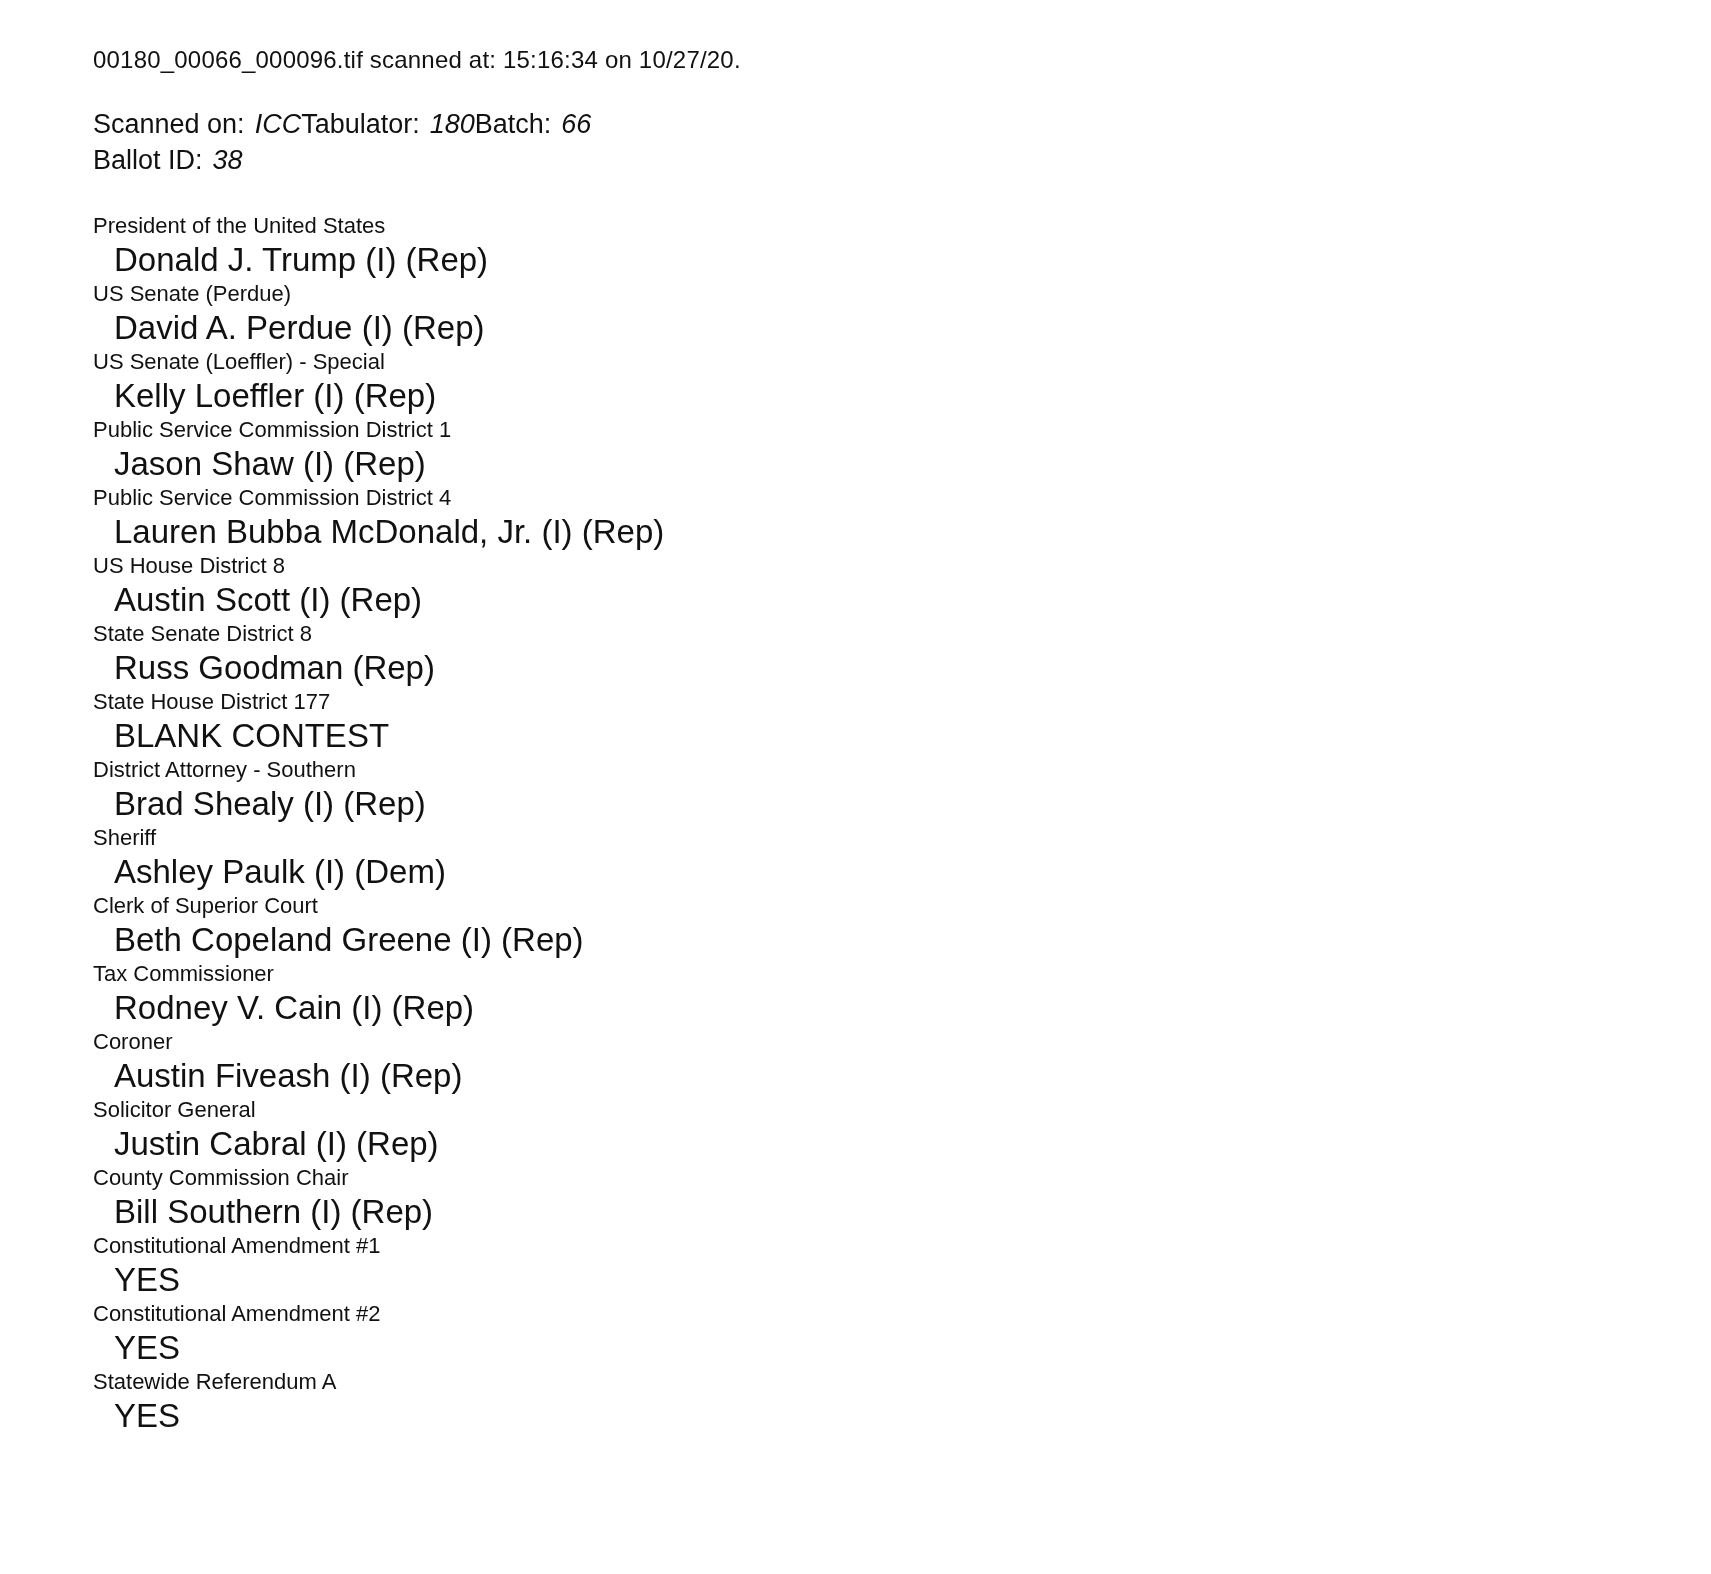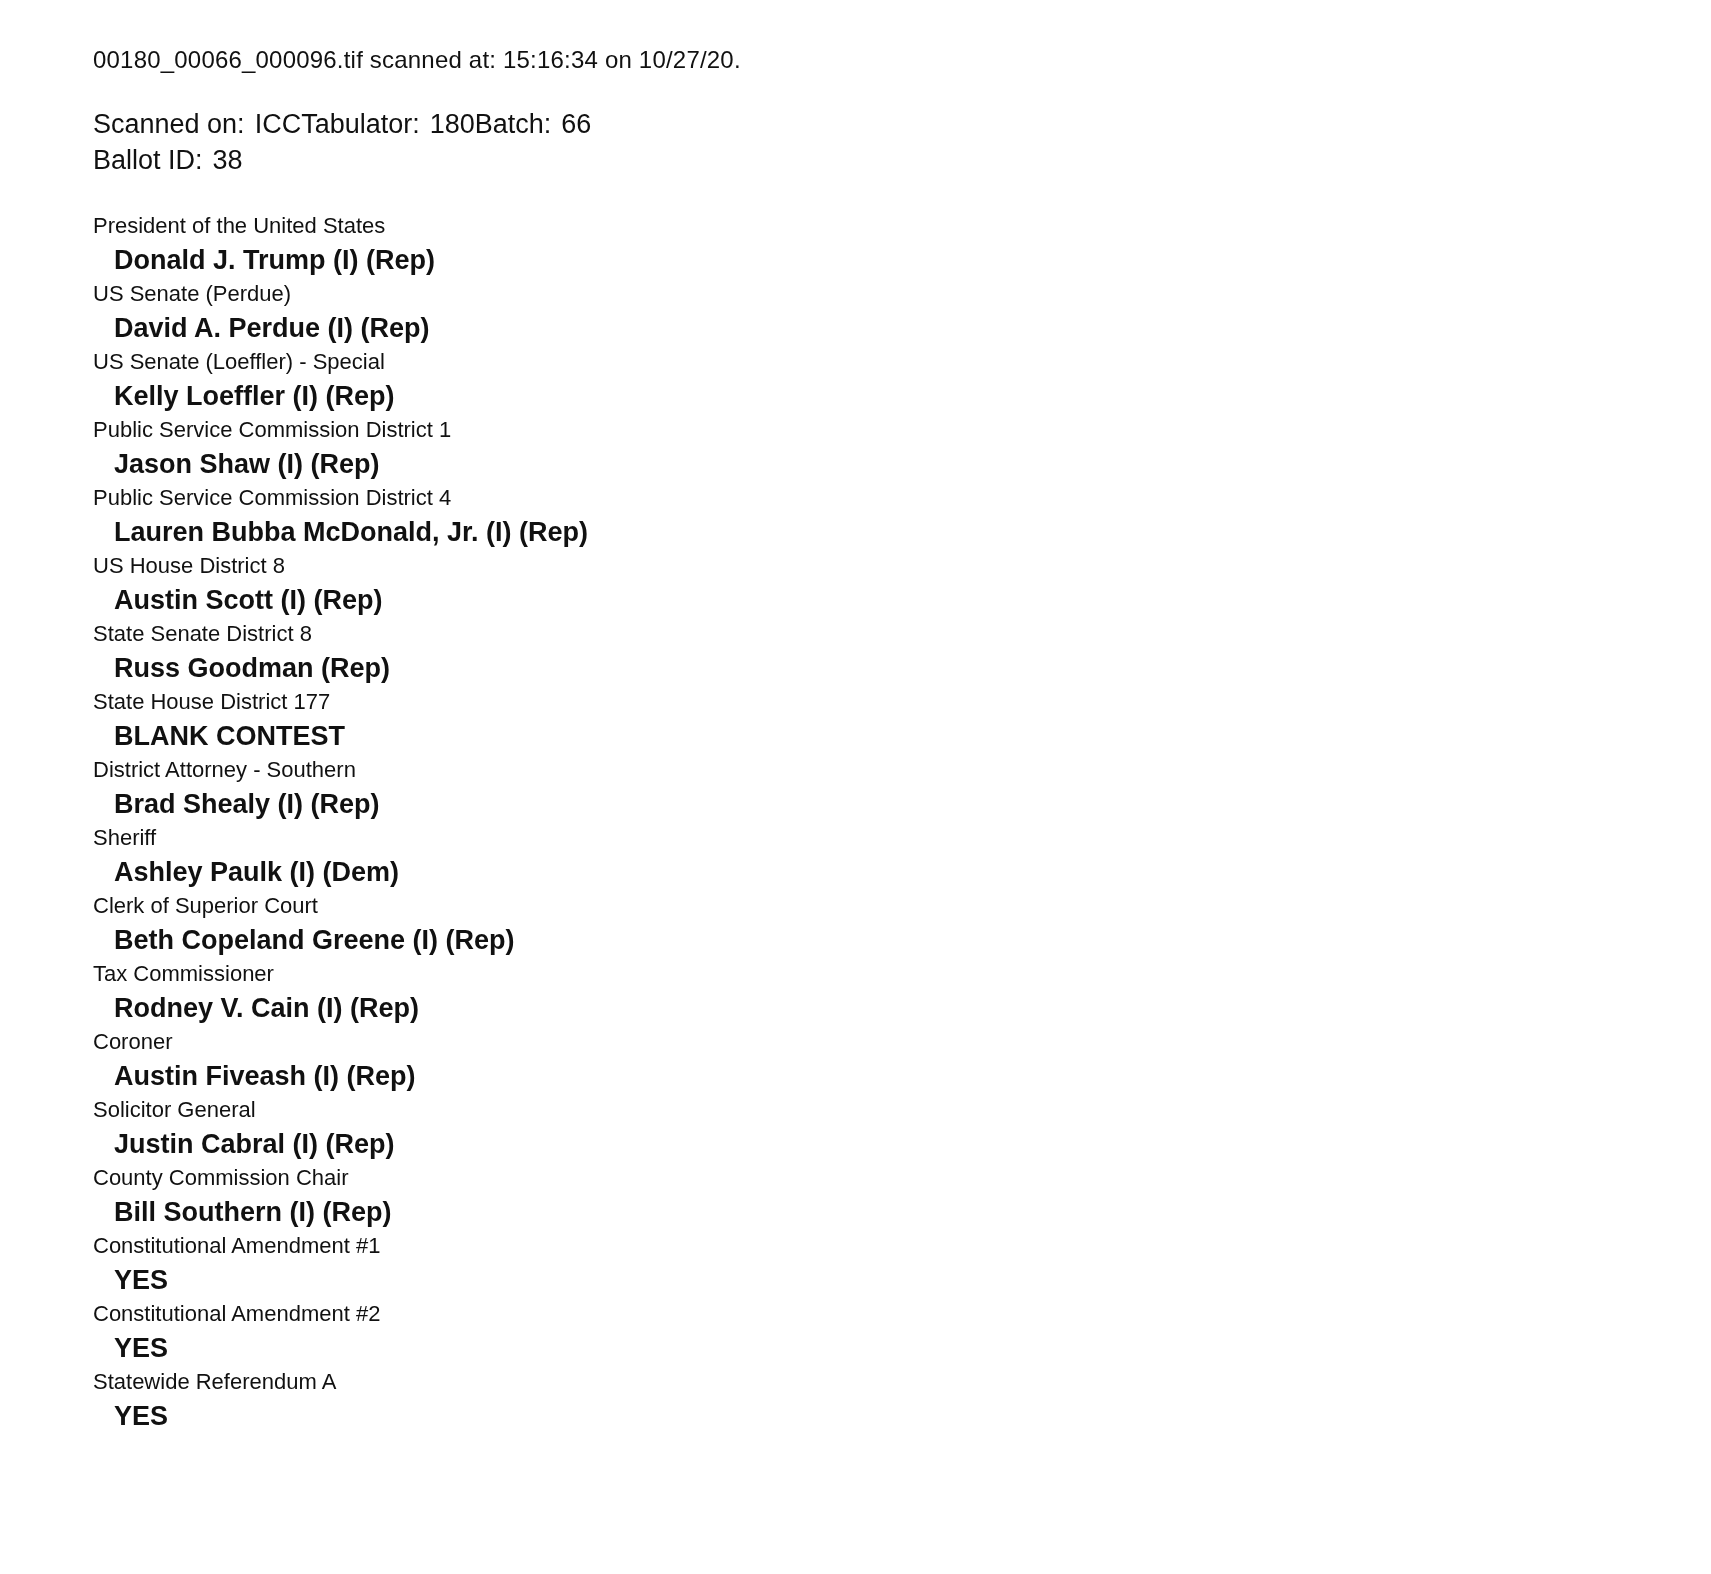--- a/index.html
+++ b/index.html
@@ -30,37 +30,37 @@
   .meta-line {
     font-size: 27px;
     line-height: 36px;
     white-space: nowrap;
   }
   .meta-line .label {
     margin-right: 10px;
   }
   .meta-line .value {
     margin-right: 0;
+    font-style: italic;
   }
   .meta-gap-1 { margin-right: 28px; }
   .meta-gap-2 { margin-right: 40px; }
   .contest-list {
     margin-top: 31px;
   }
   .contest-title {
     font-size: 22px;
     line-height: 34px;
     white-space: nowrap;
   }
   .contest-selection {
-    font-size: 27px;
+    font-size: 33px;
     line-height: 34px;
     padding-left: 21px;
     white-space: nowrap;
-    font-weight: bold;
   }
 </style>
 </head>
 <body>
 
 <div class="page">
 
   <div class="scan-line">00180_00066_000096.tif scanned at: 15:16:34 on 10/27/20.</div>
 
   <div class="meta-block">

